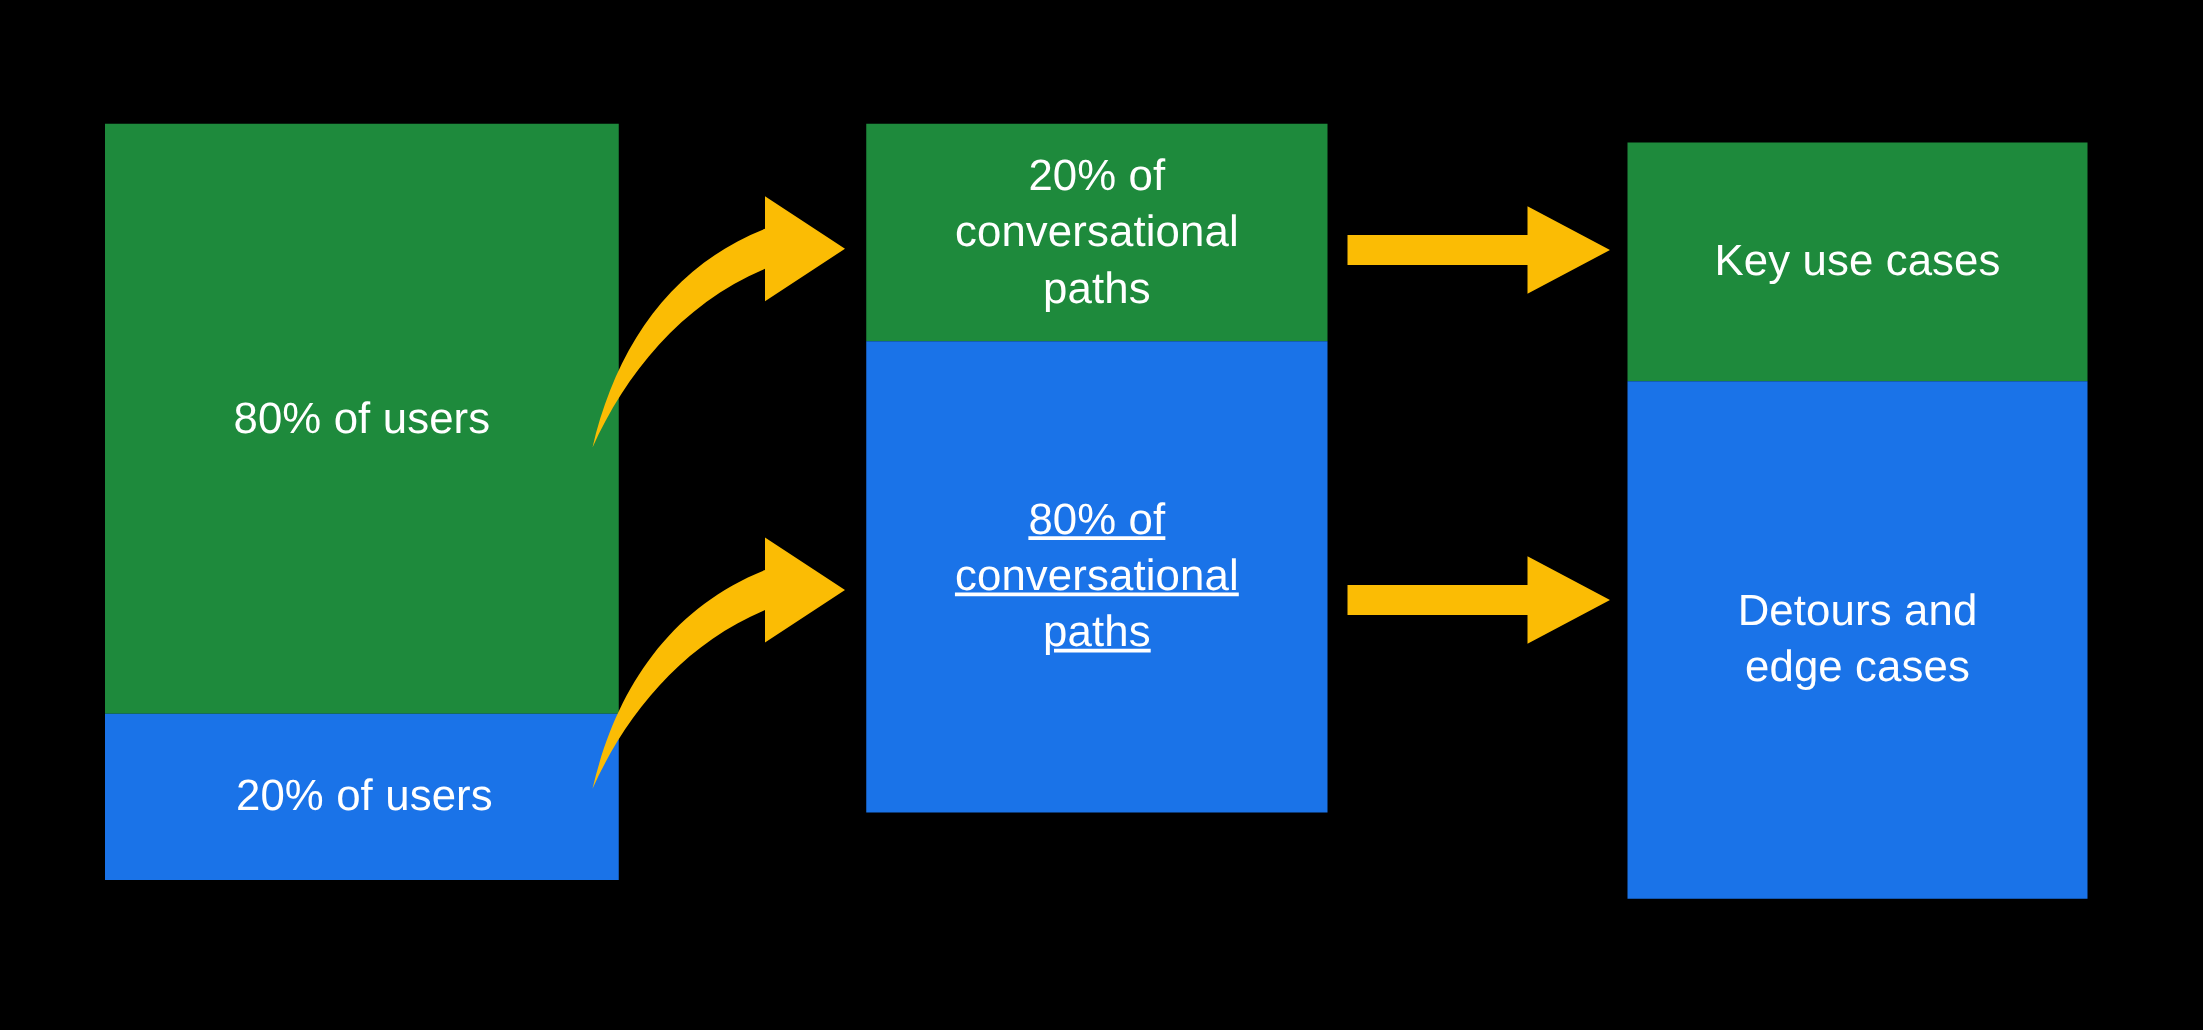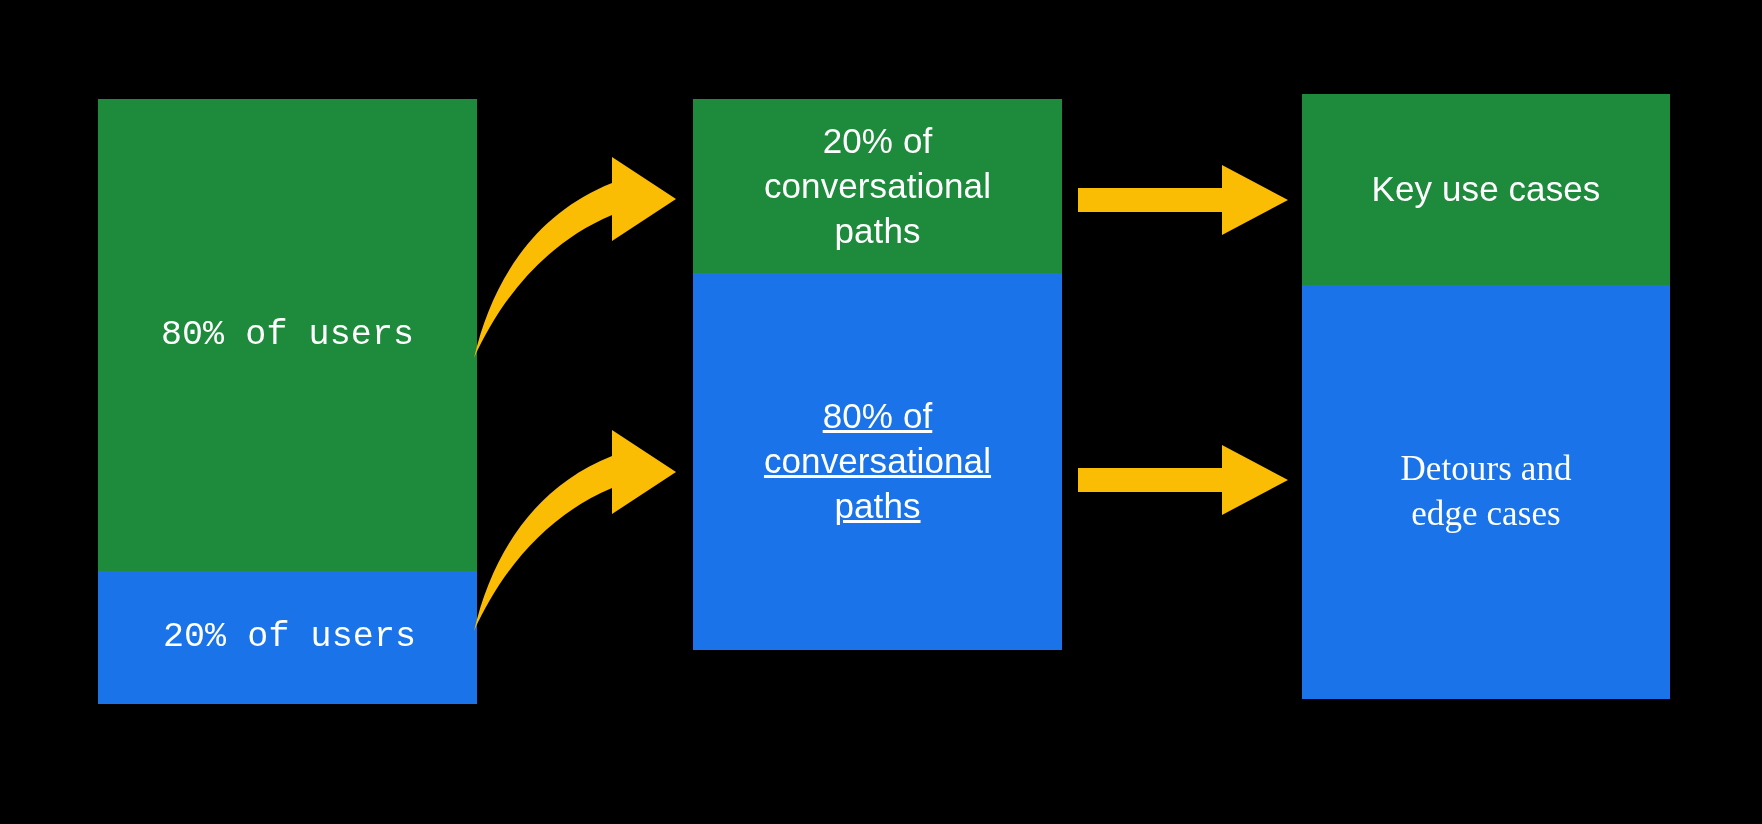--- a/index.html
+++ b/index.html
@@ -43,48 +43,47 @@
     font-size: 35px;
     line-height: 1.28;
     font-weight: 400;
     letter-spacing: 0.1px;
     color: #ffffff;
     white-space: pre-line;
   }
 
   
   #column-users {
-    left: 98px;
+    left: 84px;
     top: 99px;
-    width: 379px;
+    width: 411px;
     height: 605px;
-    font-family: Liberation Mono, monospace;
   }
   #column-users .seg-green { height: 472px; }
   #column-users .seg-blue  { height: 133px; }
 
   
   #column-paths {
     left: 693px;
     top: 99px;
     width: 369px;
     height: 551px;
   }
   #column-paths .seg-green { height: 191px; }
   #column-paths .seg-blue  { height: 414px; }
 
   
   #column-outcomes {
     left: 1302px;
-    top: 94px;
+    top: 114px;
     width: 368px;
     height: 605px;
   }
   #column-outcomes .seg-green { height: 191px; }
-  #column-outcomes .seg-blue  { height: 415px; font-family: Liberation Serif, serif; }
+  #column-outcomes .seg-blue  { height: 415px; }
 
   
   .arrow-layer {
     position: absolute;
     left: 0;
     top: 0;
     width: 1762px;
     height: 824px;
     pointer-events: none;
   }

